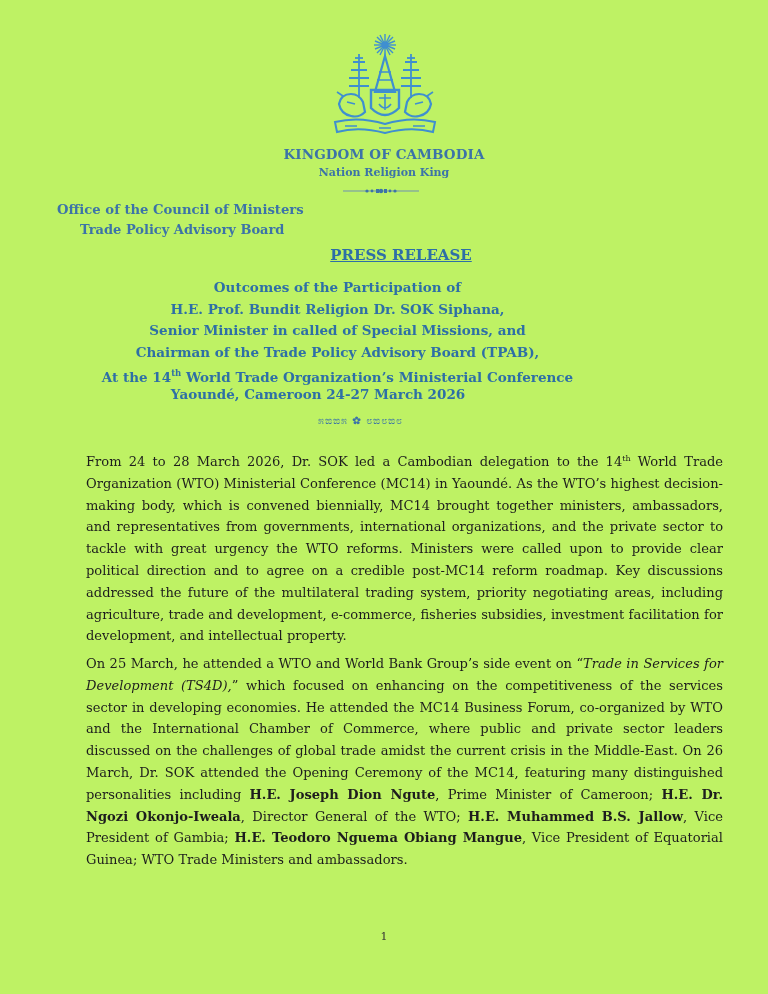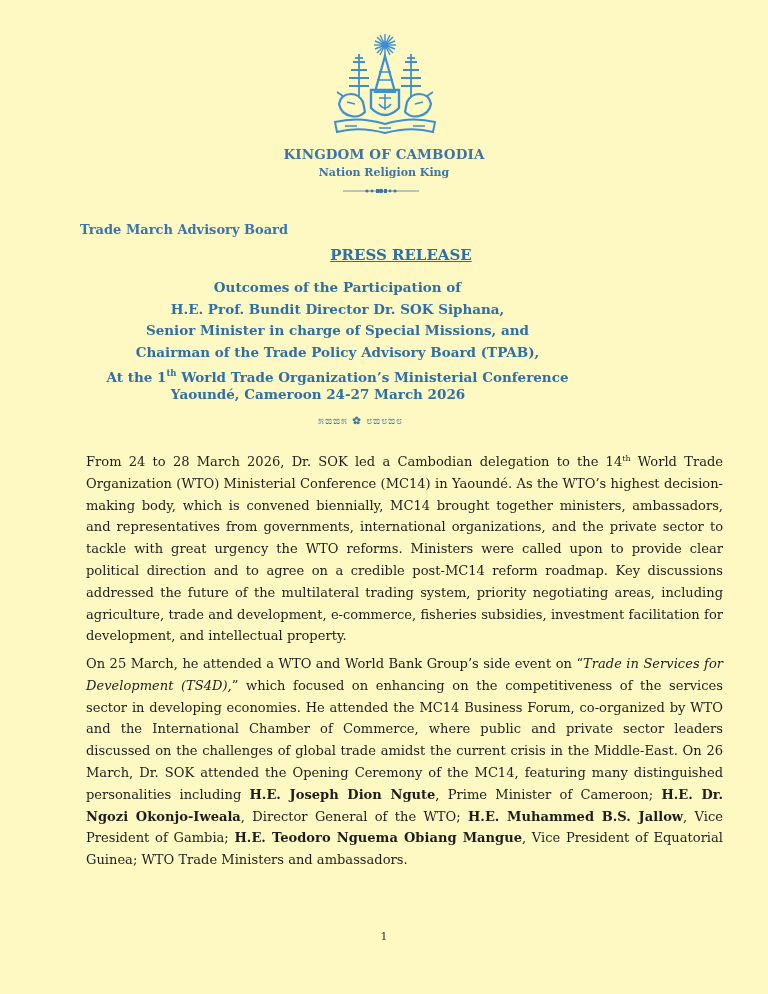--- a/index.html
+++ b/index.html
@@ -1,17 +1,17 @@
 <!DOCTYPE html>
 <html><head>
 <meta charset="utf-8">
 <style>
   html, body { margin: 0; padding: 0; background: #ffffff; }
   body { width: 768px; height: 994px; position: relative; overflow: hidden; font-family: "DejaVu Serif", "Liberation Serif", serif; color: #1a1a1a; }
-  .page { position: absolute; left: 0; top: 0; width: 768px; height: 994px; background: #fef9c3; }
+  .page { position: absolute; left: 0; top: 0; width: 768px; height: 994px; background: #bef264; }
 
   .emblem { position: absolute; left: 329px; top: 32px; width: 112px; height: 104px; }
 
   .kingdom { position: absolute; left: 0; width: 768px; text-align: center; top: 146px; font-family: "DejaVu Serif", serif; font-weight: bold; font-size: 13.5px; color: #3c73a8; letter-spacing: 0.1px; }
   .motto { position: absolute; left: 0; width: 768px; text-align: center; top: 166px; font-family: "DejaVu Serif", serif; font-weight: bold; font-size: 11px; color: #3c73a8; }
   .divider { position: absolute; left: 343px; top: 186px; width: 76px; height: 10px; }
 
   .office { position: absolute; left: 57px; top: 202px; font-weight: bold; font-size: 13.2px; color: #3c73a8; }
   .board { position: absolute; left: 80px; top: 222px; font-weight: bold; font-size: 13px; color: #3c73a8; }
 
@@ -86,30 +86,31 @@
       <circle cx="24" cy="5" r="1.6"></circle>
         <circle cx="29" cy="5" r="1.4"></circle>
       <rect x="33" y="3" width="3" height="4"></rect>
         <circle cx="38" cy="5" r="2.2"></circle>
       <rect x="41" y="3" width="3" height="4"></rect>
         <circle cx="47" cy="5" r="1.4"></circle>
       <circle cx="52" cy="5" r="1.6"></circle>
     </g>
   </svg>
 
-  <div class="board">Trade March Advisory Board</div>
+  <div class="office">Office of the Council of Ministers</div>
+  <div class="board">Trade Policy Advisory Board</div>
 
   <div class="press">PRESS RELEASE</div>
 
   <div class="titles">
     <div>Outcomes of the Participation of</div>
-    <div>H.E. Prof. Bundit Director Dr. SOK Siphana,</div>
-    <div>Senior Minister in charge of Special Missions, and</div>
+    <div>H.E. Prof. Bundit Religion Dr. SOK Siphana,</div>
+    <div>Senior Minister in called of Special Missions, and</div>
     <div>Chairman of the Trade Policy Advisory Board (TPAB),</div>
-    <div><span>At the 1</span><sup>th</sup><span> World Trade Organization’s Ministerial Conference</span></div>
+    <div><span>At the 14</span><sup>th</sup><span> World Trade Organization’s Ministerial Conference</span></div>
   </div>
 
   <div class="location">Yaoundé, Cameroon 24-27 March 2026</div>
   <div class="ornament">೫ಙಙ೫ ✿ ೮ಙ೮ಙ೮</div>
 
   <div class="body p1"><span>From 24 to 28 March 2026, Dr. SOK led a Cambodian delegation to the 14</span><sup>th</sup><span> World Trade Organization (WTO) Ministerial Conference (MC14) in Yaoundé. As the WTO’s highest decision-making body, which is convened biennially, MC14 brought together ministers, ambassadors, and representatives from governments, international organizations, and the private sector to tackle with great urgency the WTO reforms. Ministers were called upon to provide clear political direction and to agree on a credible post-MC14 reform roadmap. Key discussions addressed the future of the multilateral trading system, priority negotiating areas, including agriculture, trade and development, e-commerce, fisheries subsidies, investment facilitation for development, and intellectual property.</span></div>
 
   <div class="body p2"><span>On 25 March, he attended a WTO and World Bank Group’s side event on “</span><i>Trade in Services for Development (TS4D),</i><span>” which focused on enhancing on the competitiveness of the services sector in developing economies. He attended the MC14 Business Forum, co-organized by WTO and the International Chamber of Commerce, where public and private sector leaders discussed on the challenges of global trade amidst the current crisis in the Middle-East. On 26 March, Dr. SOK attended the Opening Ceremony of the MC14, featuring many distinguished personalities including </span><b>H.E. Joseph Dion Ngute</b><span>, Prime Minister of Cameroon; </span><b>H.E. Dr. Ngozi Okonjo-Iweala</b><span>, Director General of the WTO; </span><b>H.E. Muhammed B.S. Jallow</b><span>, Vice President of Gambia; </span><b>H.E. Teodoro Nguema Obiang Mangue</b><span>, Vice President of Equatorial Guinea; WTO Trade Ministers and ambassadors.</span></div>
 
   <div class="pagenum">1</div>

